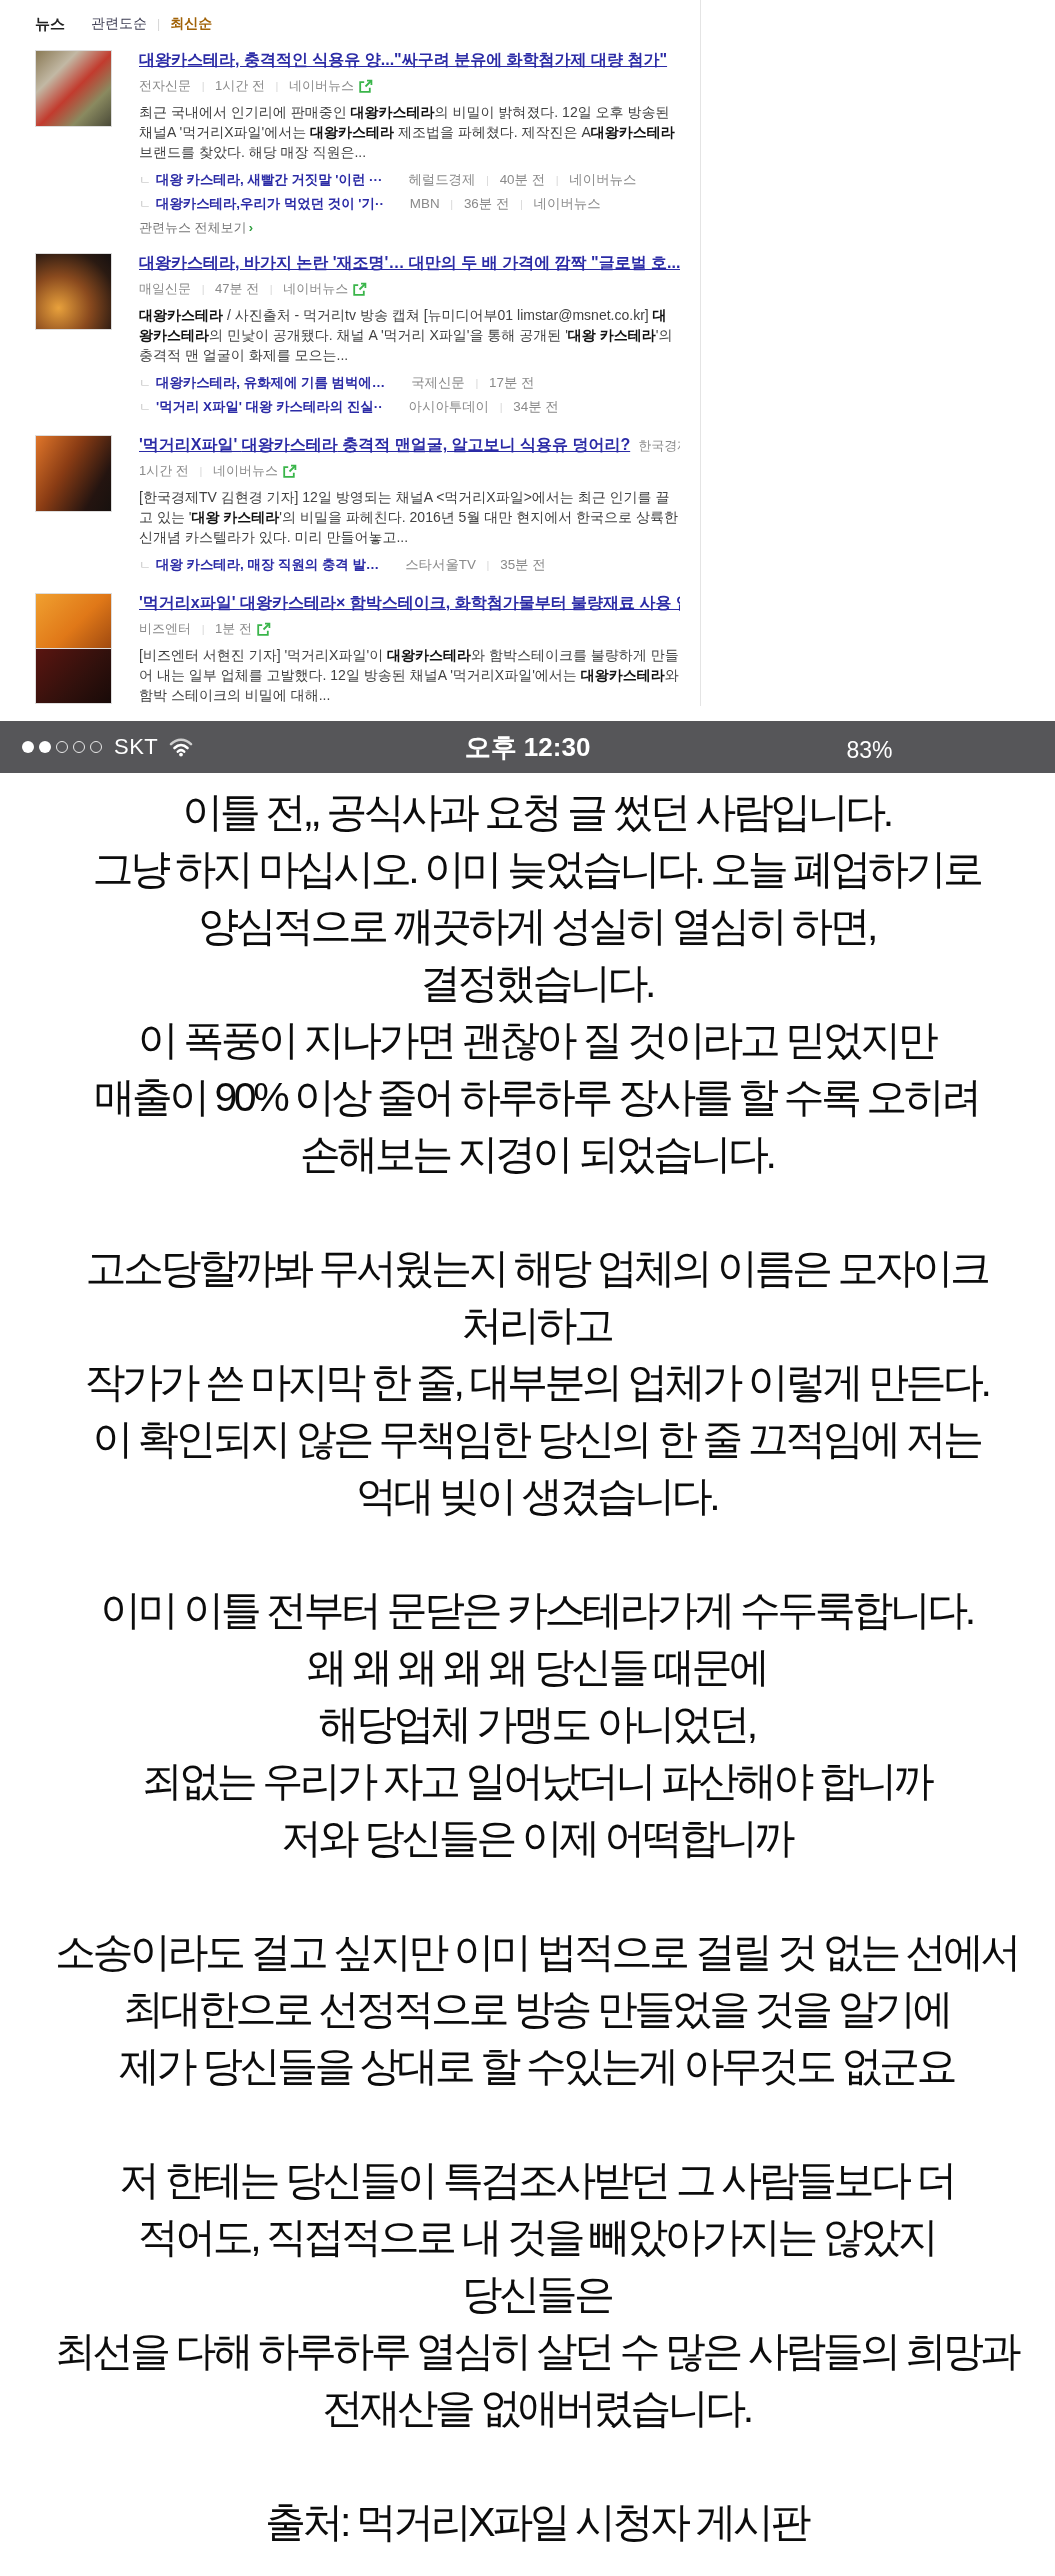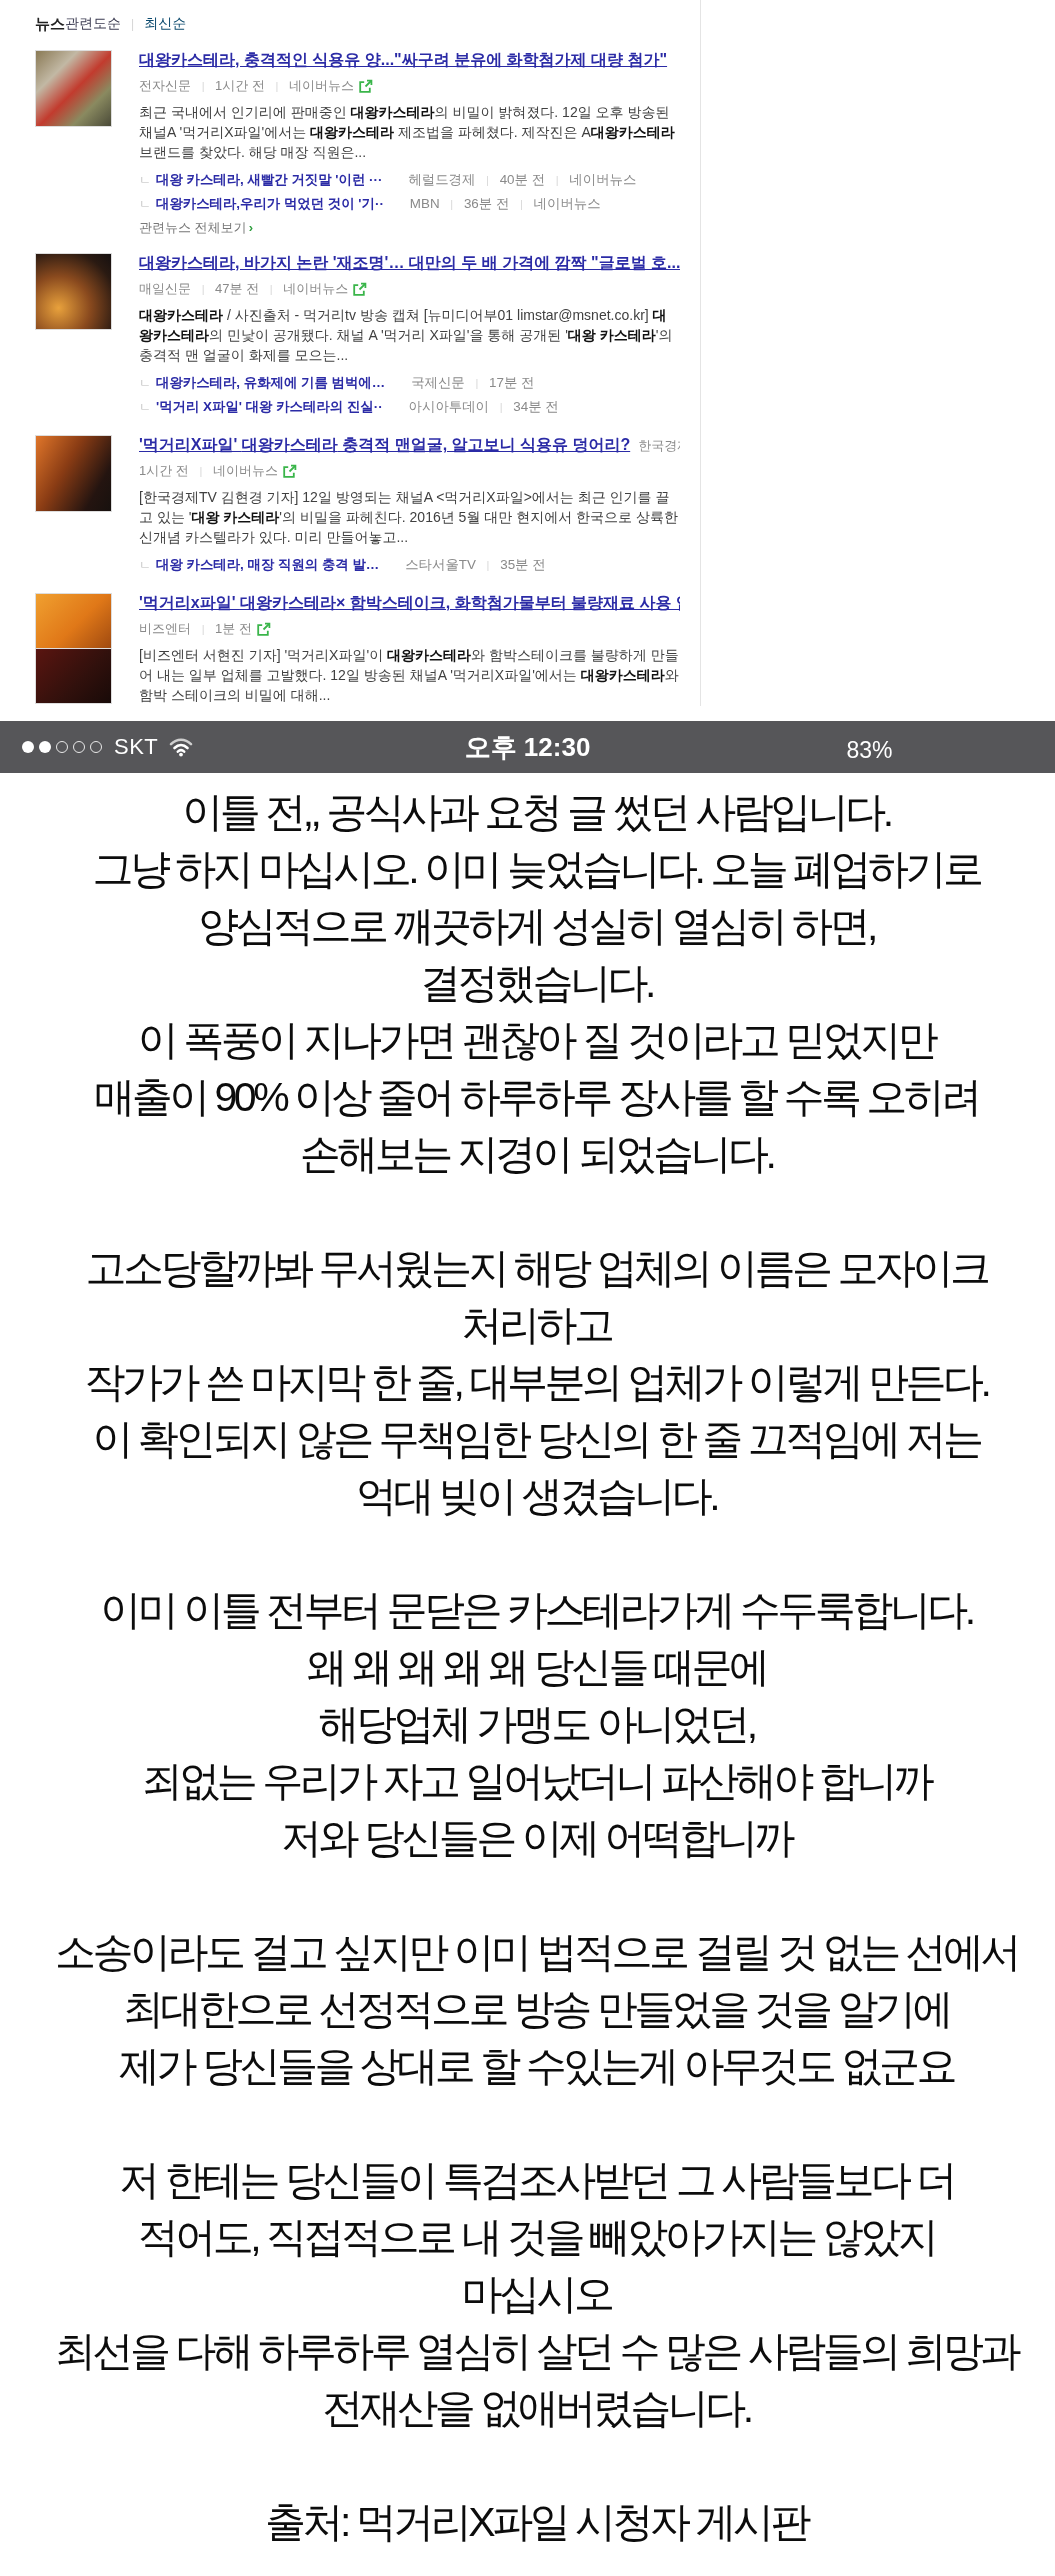--- a/index.html
+++ b/index.html
@@ -8,24 +8,24 @@
     background:#ffffff;
     font-family:"Liberation Sans","DejaVu Sans",sans-serif;
   }
   
   .news-panel{
     position:absolute;top:0;left:0;width:701px;height:706px;
     border-right:1px solid #e4e4e4;background:#fff;
     padding:12px 0 0 35px;box-sizing:border-box;
   }
   .news-header{height:24px;margin-bottom:14px;font-size:14px;display:flex;align-items:center;}
-  .news-header .hd-title{font-weight:bold;color:#222;font-size:15px;}
+  .news-header .hd-title{font-weight:bold;color:#222;font-size:15px;margin-right:26px;}
   .news-header .sort{color:#3a3a50;margin-right:10px;text-decoration:none;}
   .news-header .sep{color:#d5d5d5;margin-right:10px;font-size:12px;}
-  .news-header .sort.active{color:#0c4a6e;}
+  .news-header .sort.active{color:#a16207;font-weight:bold;}
   .news-item{display:flex;margin-bottom:16px;}
   .thumb{width:77px;height:77px;flex:0 0 77px;margin-right:27px;border:1px solid #ddd;box-sizing:border-box;}
   .thumb1{background:linear-gradient(135deg,#8a7a55 0%,#c2b8a4 28%,#c23b2e 52%,#8a8a60 74%,#4a4a38 100%);}
   .thumb2{background:radial-gradient(circle at 30% 72%,#e8a13c 0%,#8a4a1e 42%,#2a1a12 78%,#151010 100%);}
   .thumb3{background:linear-gradient(120deg,#e0762a 0%,#8a3c14 40%,#241410 78%,#17110e 100%);}
   .thumb4{height:111px;flex-basis:77px;display:flex;flex-direction:column;border:none;}
   .thumb4 .th-top{flex:1;background:linear-gradient(135deg,#f0a030 0%,#e07818 55%,#a04a10 100%);border:1px solid #ddd;}
   .thumb4 .th-bot{flex:1;background:linear-gradient(135deg,#5a1510 0%,#30100c 60%,#180a08 100%);border:1px solid #ddd;border-top:none;}
   .news-text{width:541px;}
   .title-line{white-space:nowrap;overflow:hidden;margin-bottom:6px;}
@@ -210,19 +210,19 @@
     <div class="letter-line">해당업체 가맹도 아니었던,</div>
     <div class="letter-line">죄없는 우리가 자고 일어났더니 파산해야 합니까</div>
     <div class="letter-line">저와 당신들은 이제 어떡합니까</div>
     <div class="letter-line">&nbsp;</div>
     <div class="letter-line">소송이라도 걸고 싶지만 이미 법적으로 걸릴 것 없는 선에서</div>
     <div class="letter-line">최대한으로 선정적으로 방송 만들었을 것을 알기에</div>
     <div class="letter-line">제가 당신들을 상대로 할 수있는게 아무것도 없군요</div>
     <div class="letter-line">&nbsp;</div>
     <div class="letter-line">저 한테는 당신들이 특검조사받던 그 사람들보다 더</div>
     <div class="letter-line">적어도, 직접적으로 내 것을 빼았아가지는 않았지</div>
-    <div class="letter-line">마십시오</div>
+    <div class="letter-line">당신들은</div>
     <div class="letter-line">최선을 다해 하루하루 열심히 살던 수 많은 사람들의 희망과</div>
     <div class="letter-line">전재산을 없애버렸습니다.</div>
     <div class="letter-line">&nbsp;</div>
     <div class="letter-line">출처: 먹거리X파일 시청자 게시판</div>
   </div>
 
 
 </body></html>

